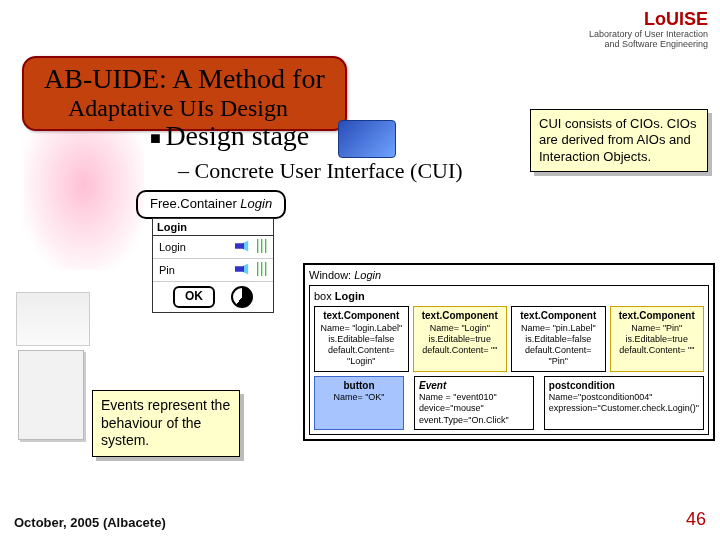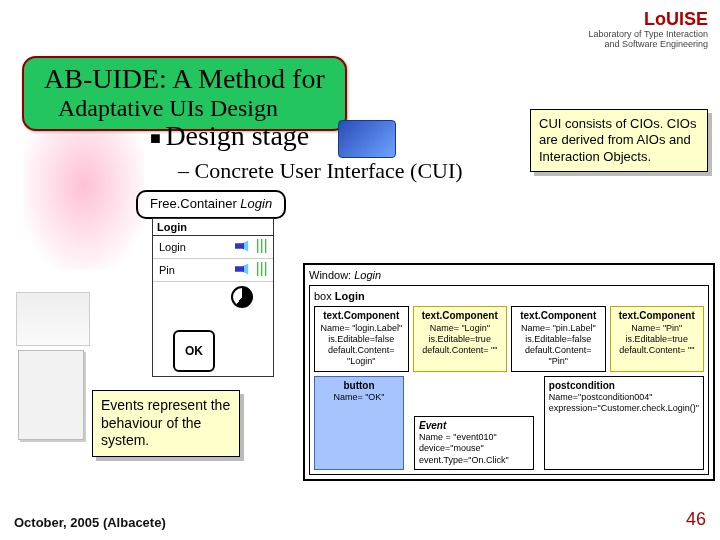--- a/index.html
+++ b/index.html
@@ -29,24 +29,24 @@
   }
   .slide-title-box {
     position: absolute;
     top: 56px;
     left: 22px;
     border: 2px solid #8a0000;
     border-radius: 14px;
     padding: 6px 20px 8px 20px;
     line-height: 1.1;
     box-shadow: 1px 1px 3px rgba(0,0,0,.3);
-    background: #22c55e;
+    background: #c2410c;
   }
   .slide-title-l1 { font-size: 28px; }
-  .slide-title-l2 { font-size: 24px; margin-left: 14px; }
+  .slide-title-l2 { font-size: 24px; margin-left: 24px; }
   .pink-blob {
     position: absolute;
     top: 100px;
     left: 24px;
     width: 120px;
     height: 170px;
     background: radial-gradient(ellipse at center, rgba(255,140,180,.55), rgba(255,140,180,0) 80%);
     border-radius: 30px;
     z-index: -1;
   }
@@ -109,23 +109,22 @@
     background: linear-gradient(90deg,#33c,#33c 40%,#6cf 40%,#6cf 100%);
     clip-path: polygon(0 30%, 35% 30%, 60% 10%, 60% 90%, 35% 70%, 0 70%);
     display:inline-block;
   }
   .login-widget .sound-waves {
     display:inline-block; width:10px; height:14px;
     background: repeating-linear-gradient(90deg,#0a0,transparent 2px,transparent 4px);
   }
   .login-widget .ok-row { display:flex; justify-content:center; gap:16px; padding:4px 6px;}
   .login-widget .ok-btn {
-    border:2px solid #000; border-radius:6px; padding:12px 10px; font-weight:bold; font-size:12px;
+    border:2px solid #000; border-radius:6px; padding:1px 10px; font-weight:bold; font-size:12px;
     background:#fff;
-    margin-top:44px;
   }
   .login-widget .clock {
     width:18px; height:18px; border-radius:50%;
     background: conic-gradient(#000 0 60%, #fff 60% 100%);
     border:2px solid #000;
   }
   .credit-card {
     position: absolute;
     top: 120px;
     left: 338px;
@@ -164,21 +163,21 @@
   .tc.yellow { background:#ffffcc; border-color:#c9a400; }
   .button-row {
     display:flex; gap:10px; margin-top:4px; align-items:stretch;
   }
   .btn-box {
     background:#a7c4ff; border:1.5px solid #3a66cc; padding:3px 4px;
     font-size:9px; text-align:center; flex:0 0 80px; line-height:1.25;
   }
   .btn-box .tct { font-weight:bold; font-size:10px;}
   .event-box {
-    border:1.5px solid #000; padding:3px 4px; font-size:9px; flex:1; line-height:1.25;margin-top:40px;
+    border:1.5px solid #000; padding:3px 4px; font-size:9px; flex:1; line-height:1.25;
   }
   .event-box .tct { font-weight:bold; font-style:italic; font-size:10px; }
   .postc-box {
     border:1.5px solid #000; padding:3px 4px; font-size:9px; flex:1; text-align:left; line-height:1.25;
   }
   .postc-box .tct { font-weight:bold; font-size:10px; }
 
   .footer-left {
     position:absolute; bottom:10px; left:14px;
     font-family: Arial, sans-serif; font-weight:bold; font-size:13px; color:#111;
@@ -199,21 +198,21 @@
     background:#f2f2f2;
     border:1px solid #bbb;
     box-shadow:2px 2px 0 rgba(0,0,0,.2);
   }
 </style>
 </head>
 <body>
 
 <div class="logo">
   <span class="logo-main">LoUISE</span><br>
-  <span>Laboratory of Type Interaction</span><br>
+  <span>Laboratory of User Interaction</span><br>
   <span>and Software Engineering</span>
 </div>
 
 <div class="pink-blob"></div>
 
 <div class="slide-title-box">
   <div class="slide-title-l1">AB-UIDE: A Method for</div>
   <div class="slide-title-l2">Adaptative UIs Design</div>
 </div>
 

